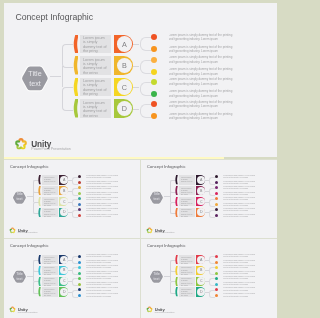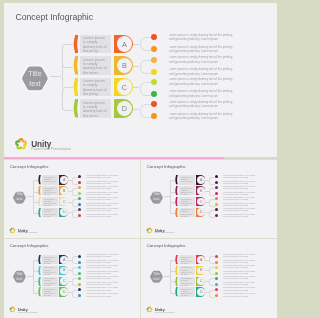--- a/index.html
+++ b/index.html
@@ -1,19 +1,19 @@
 <!DOCTYPE html>
 <html><head>
 <meta charset="utf-8">
 <style>
 html,body{margin:0;padding:0;}
 body{width:281px;height:318px;overflow:hidden;background:#d7dbc4;
      font-family:"Liberation Sans",sans-serif;}
 .page{position:absolute;left:0;top:0;width:281px;height:318px;}
-.board{position:absolute;left:4px;top:3px;width:220px;height:312px;background:#f9a8d4;}
+.board{position:absolute;left:4px;top:3px;width:220px;height:312px;background:#fef9c3;}
 .hdiv{position:absolute;left:0;width:273px;height:1px;background:#dcdfd0;}
 .vdiv{position:absolute;width:1px;background:#dcdfd0;}
 .slide{position:absolute;overflow:hidden;}
 .s-title{position:absolute;color:#58585a;white-space:nowrap;}
 .hexring{position:absolute;}
 .hexring>svg{display:block}
 .hexlabel{position:absolute;display:flex;flex-direction:column;align-items:center;justify-content:center;color:#e8e8ec;text-align:center;}
 .stem{position:absolute;background:#d5d5da;}
 .hook{position:absolute;border:0 solid #d5d5da;background:transparent;}
 .lbr{position:absolute;border:0 solid #dbdbdf;background:transparent;}

